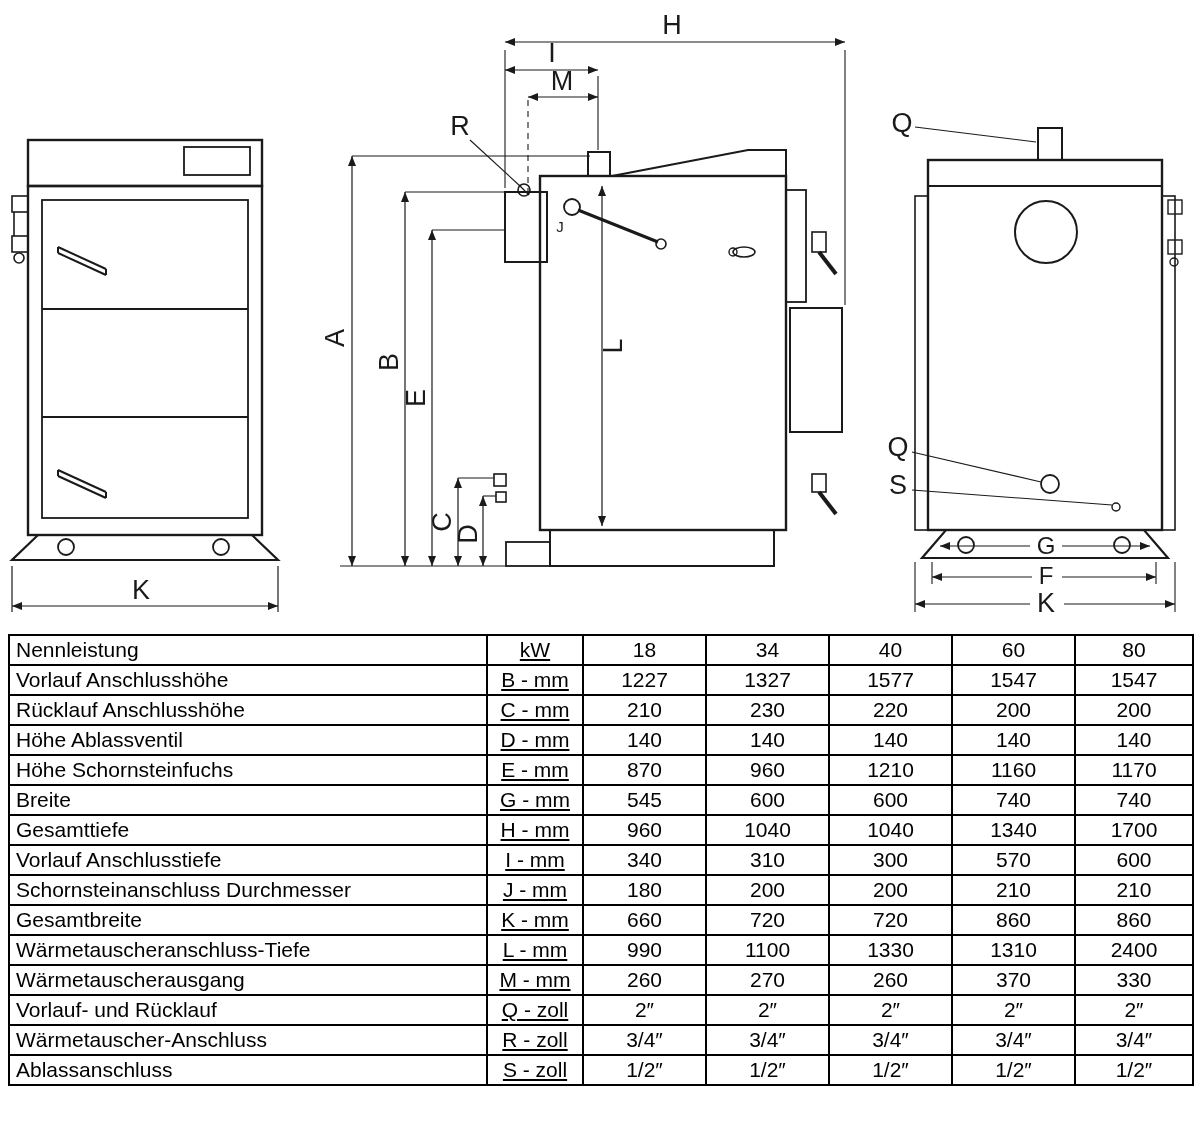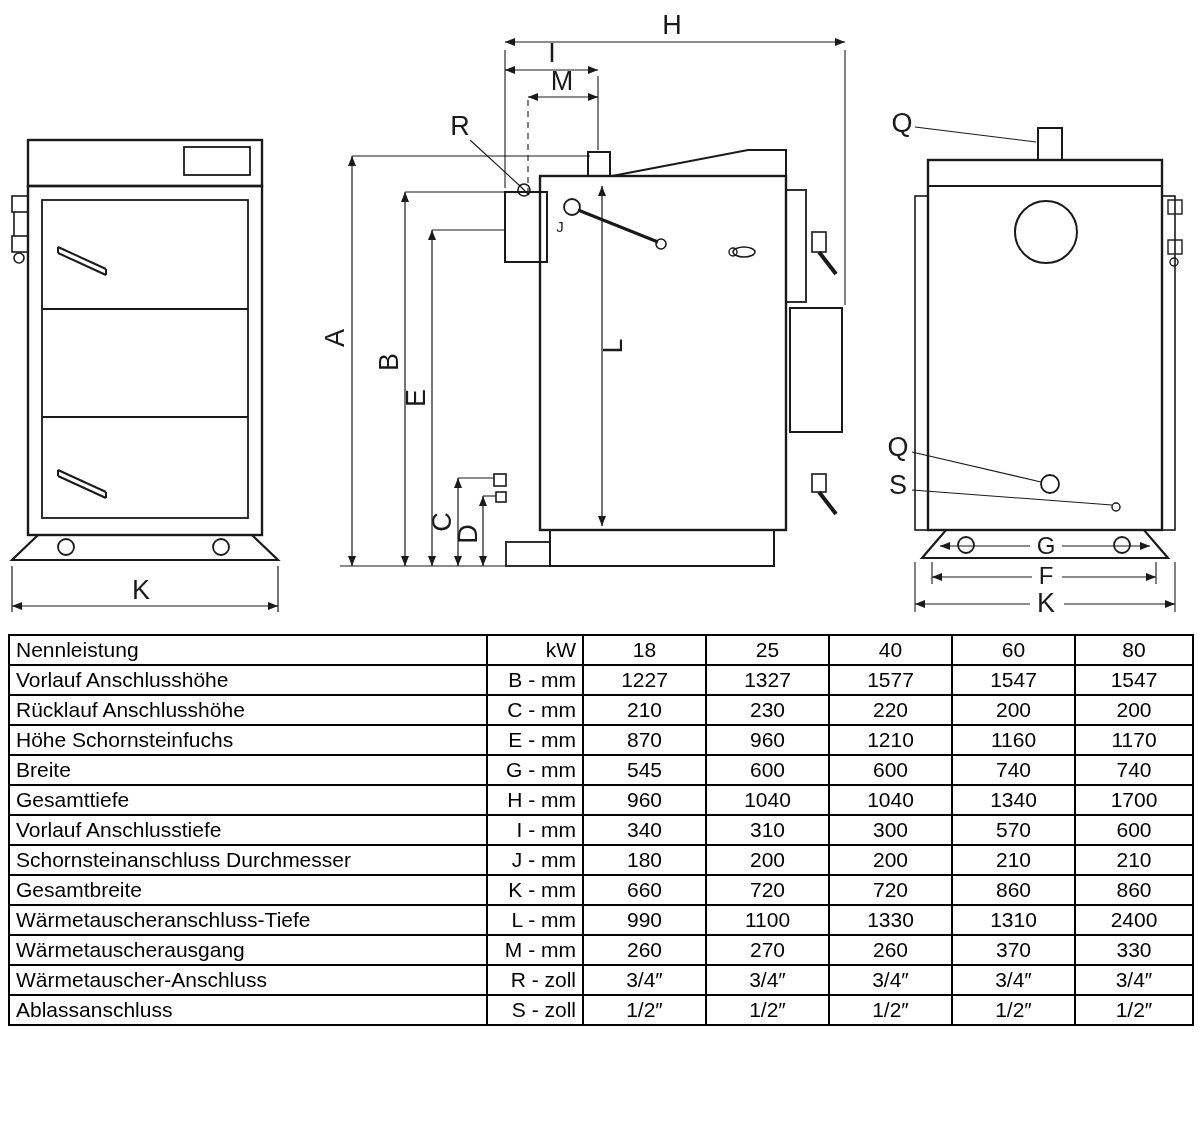--- a/index.html
+++ b/index.html
@@ -6,21 +6,21 @@
   body{width:1200px;height:1147px;font-family:"Liberation Sans",sans-serif;color:#000;overflow:hidden;}
   .page{width:1200px;height:1147px;position:relative;background:#fff;}
   .drawing-wrap{width:1200px;height:632px;}
   svg{display:block;}
   svg text{font-family:"Liberation Sans",sans-serif;fill:#1a1a1a;}
   .dim-label{font-size:27px;}
   .dim-label-sm{font-size:15px;}
   .spec-table{border-collapse:collapse;table-layout:fixed;width:1184px;margin:2px 8px 0 8px;}
   .spec-table td{border:2px solid #000;font-size:21px;height:26px;line-height:24px;padding:1px 6px;white-space:nowrap;overflow:hidden;}
   .c-name{text-align:left;border-radius:11px;}
-  .c-code{text-align:right;}
+  .c-code{text-align:center;text-decoration:underline;}
   .c-val{text-align:center;}
 </style>
 </head>
 <body>
 
 <div class="page">
 
   <div class="drawing-wrap">
     <svg width="1200" height="632" viewBox="0 0 1200 632">
       <defs>
@@ -210,21 +210,21 @@
         <col style="width:123px">
         <col style="width:123px">
         <col style="width:123px">
         <col style="width:118px">
     </colgroup>
     <tbody>
       <tr>
         <td class="c-name">Nennleistung</td>
         <td class="c-code">kW</td>
         <td class="c-val">18</td>
-        <td class="c-val">25</td>
+        <td class="c-val">34</td>
         <td class="c-val">40</td>
         <td class="c-val">60</td>
         <td class="c-val">80</td>
       </tr>
         <tr>
           <td class="c-name">Vorlauf Anschlusshöhe</td>
           <td class="c-code">B - mm</td>
           <td class="c-val">1227</td>
           <td class="c-val">1327</td>
           <td class="c-val">1577</td>
@@ -234,20 +234,29 @@
         <tr>
           <td class="c-name">Rücklauf Anschlusshöhe</td>
           <td class="c-code">C - mm</td>
           <td class="c-val">210</td>
           <td class="c-val">230</td>
           <td class="c-val">220</td>
           <td class="c-val">200</td>
           <td class="c-val">200</td>
         </tr>
         <tr>
+          <td class="c-name">Höhe Ablassventil</td>
+          <td class="c-code">D - mm</td>
+          <td class="c-val">140</td>
+          <td class="c-val">140</td>
+          <td class="c-val">140</td>
+          <td class="c-val">140</td>
+          <td class="c-val">140</td>
+        </tr>
+        <tr>
           <td class="c-name">Höhe Schornsteinfuchs</td>
           <td class="c-code">E - mm</td>
           <td class="c-val">870</td>
           <td class="c-val">960</td>
           <td class="c-val">1210</td>
           <td class="c-val">1160</td>
           <td class="c-val">1170</td>
         </tr>
         <tr>
           <td class="c-name">Breite</td>
@@ -306,20 +315,29 @@
         <tr>
           <td class="c-name">Wärmetauscherausgang</td>
           <td class="c-code">M - mm</td>
           <td class="c-val">260</td>
           <td class="c-val">270</td>
           <td class="c-val">260</td>
           <td class="c-val">370</td>
           <td class="c-val">330</td>
         </tr>
         <tr>
+          <td class="c-name">Vorlauf- und Rücklauf</td>
+          <td class="c-code">Q - zoll</td>
+          <td class="c-val">2″</td>
+          <td class="c-val">2″</td>
+          <td class="c-val">2″</td>
+          <td class="c-val">2″</td>
+          <td class="c-val">2″</td>
+        </tr>
+        <tr>
           <td class="c-name">Wärmetauscher-Anschluss</td>
           <td class="c-code">R - zoll</td>
           <td class="c-val">3/4″</td>
           <td class="c-val">3/4″</td>
           <td class="c-val">3/4″</td>
           <td class="c-val">3/4″</td>
           <td class="c-val">3/4″</td>
         </tr>
         <tr>
           <td class="c-name">Ablassanschluss</td>

